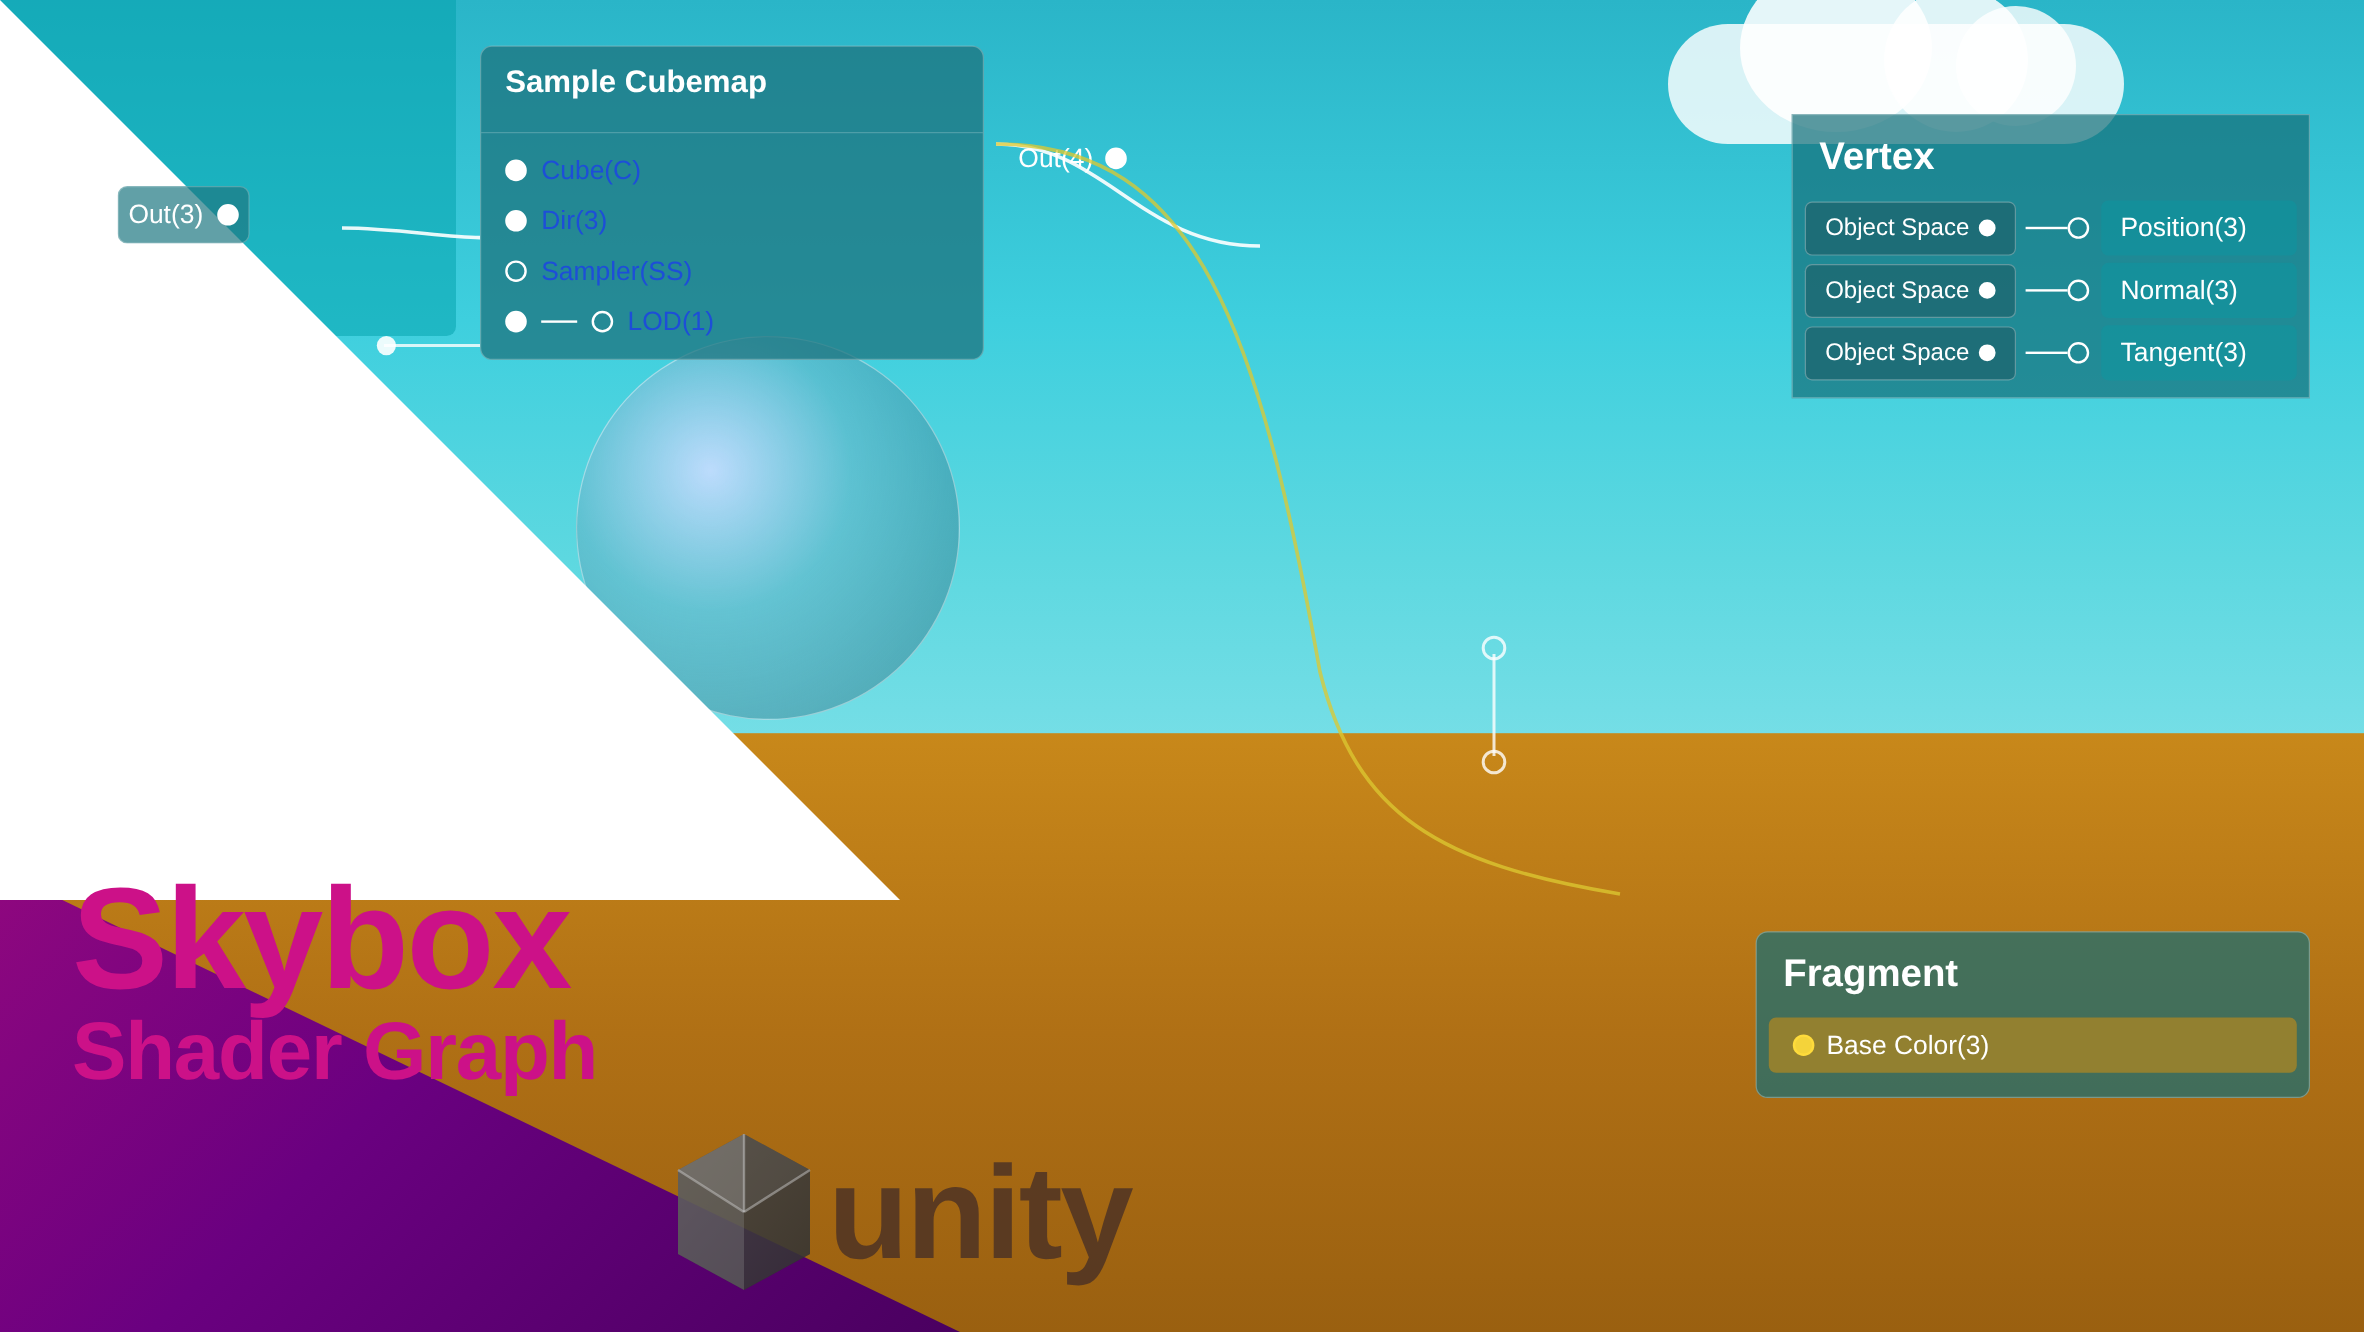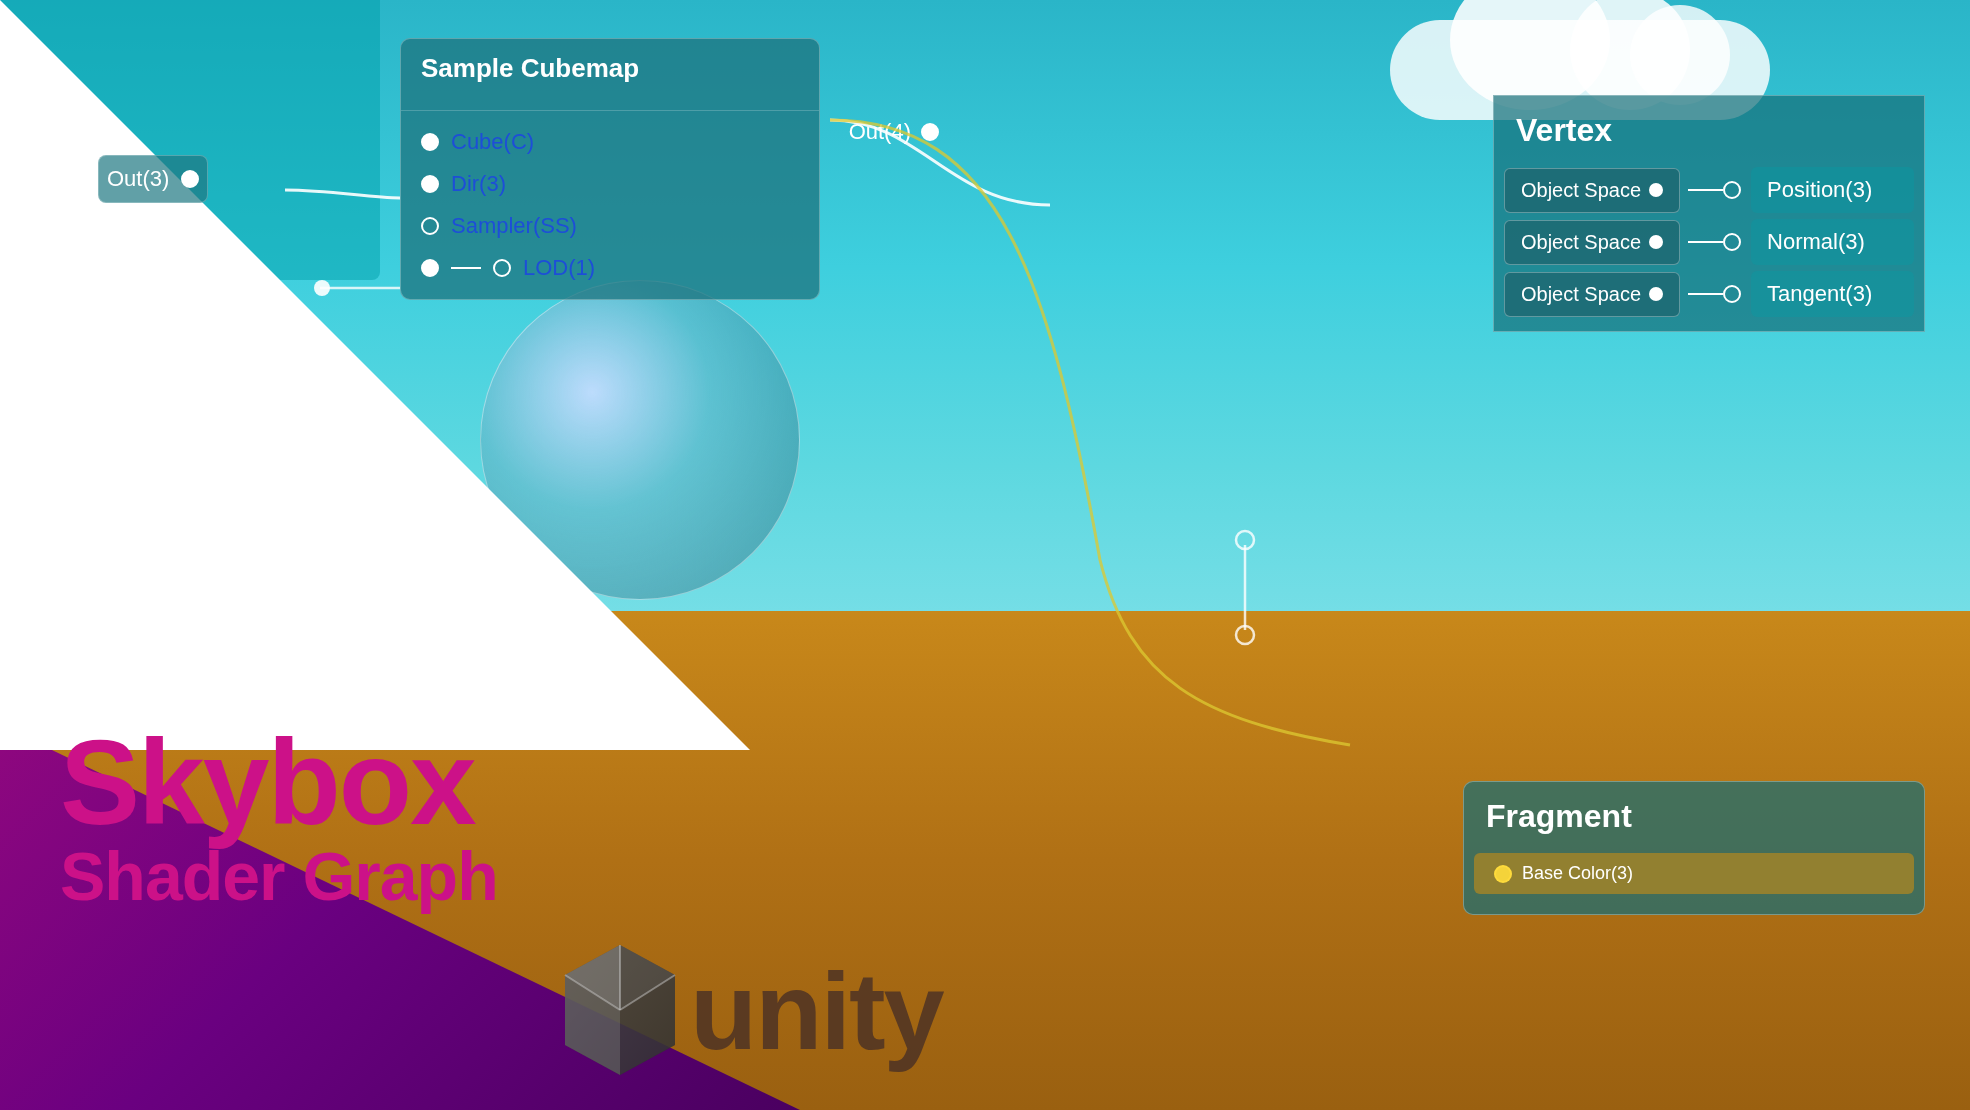--- a/index.html
+++ b/index.html
@@ -185,21 +185,21 @@
       font-size: 32px;
       font-weight: bold;
       padding: 16px 22px 12px 22px;
     }
 
     .fragment-port-row {
       display: flex;
       align-items: center;
       padding: 10px 20px;
       color: white;
-      font-size: 18px;
+      font-size: 22px;
       gap: 10px;
       background: rgba(200, 140, 20, 0.6);
       margin: 6px 10px;
       border-radius: 6px;
     }
 
     
     .connection-svg {
       position: absolute;
       top: 0; left: 0;

